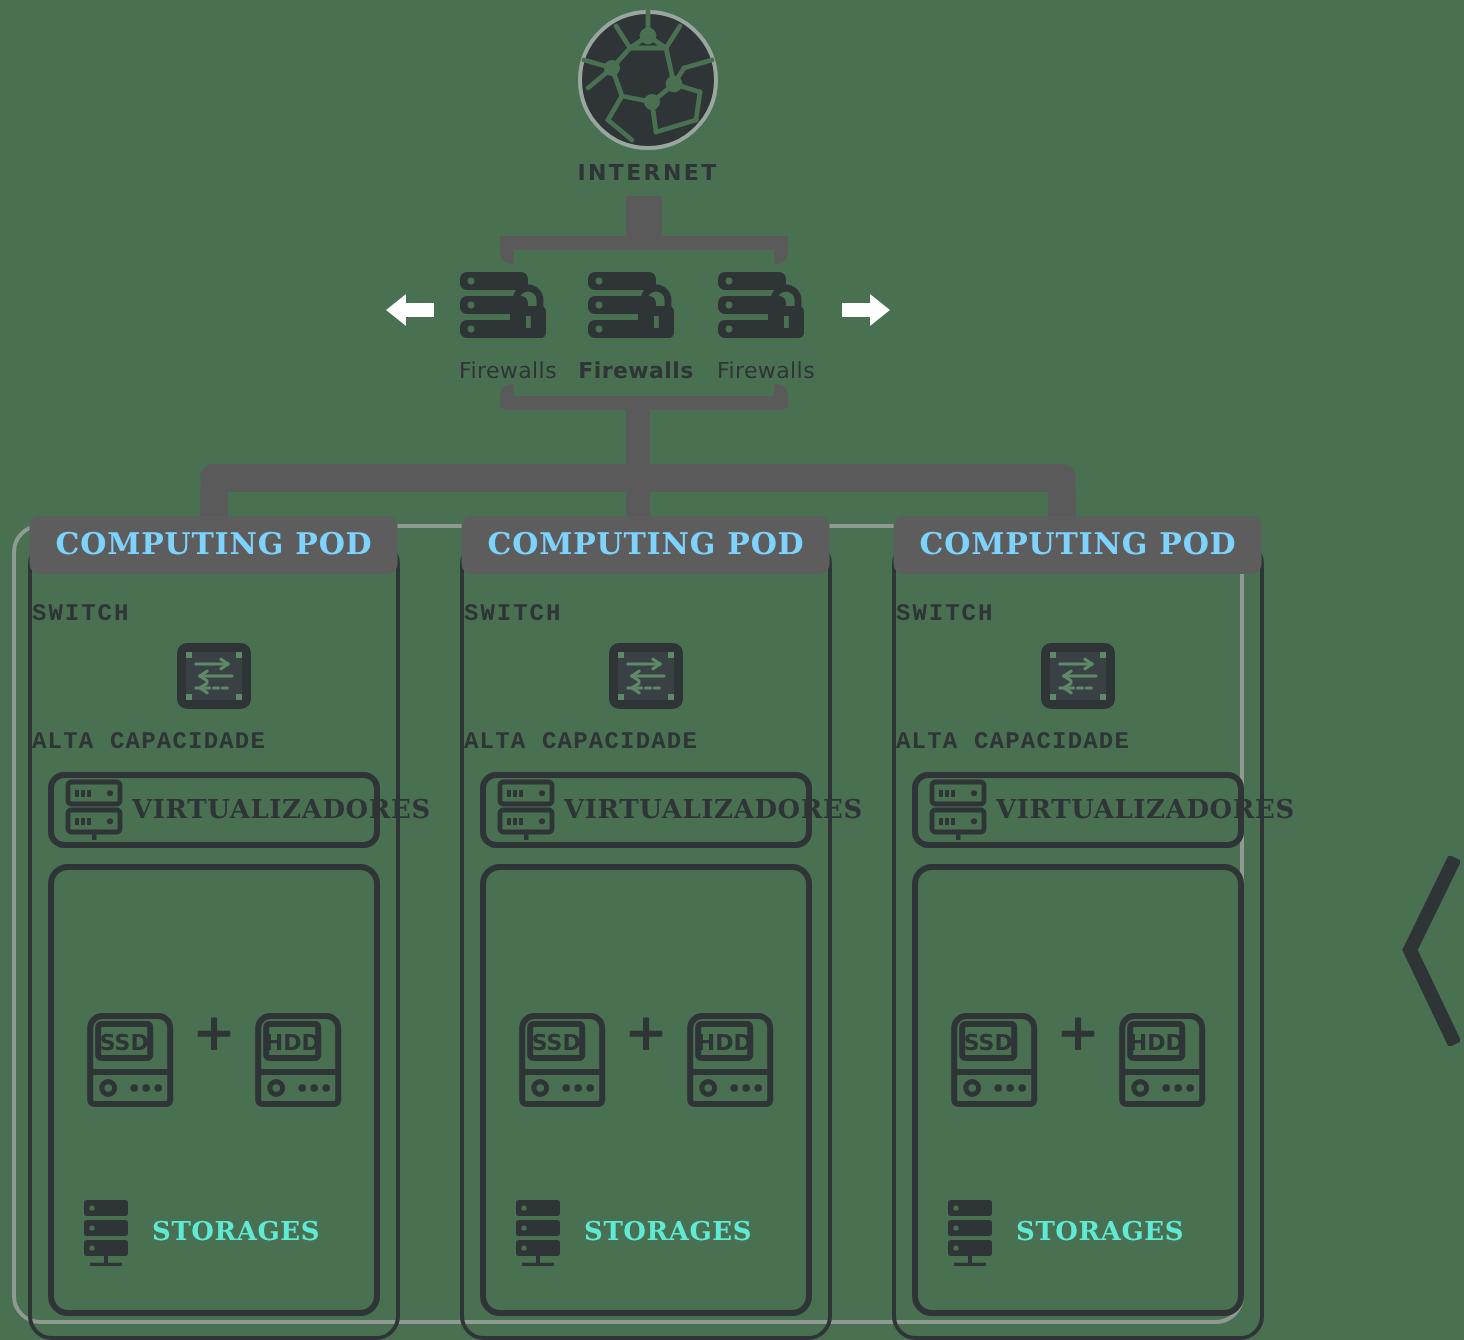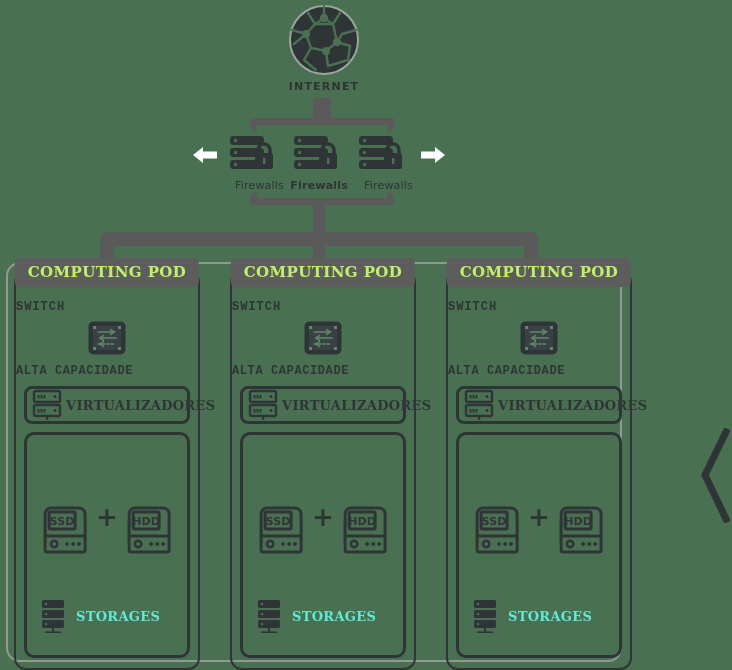--- a/index.html
+++ b/index.html
@@ -19,21 +19,21 @@
     margin-top:4px;
     font-family:"DejaVu Sans", sans-serif;
     font-weight:bold;
     font-size:11px;
     letter-spacing:1.2px;
     color:#2f3437;
   }
 
   
   #fw-row{left:224px;top:130px;width:190px;height:70px;}
-  .fw-item{position:absolute;top:4px;width:60px;text-align:right;}
+  .fw-item{position:absolute;top:4px;width:60px;text-align:center;}
   .fw-label{
     margin-top:3px;
     font-family:"DejaVu Sans", sans-serif;
     font-size:11px;
     color:#2f3437;
     letter-spacing:0.2px;
   }
   .fw-label.bold{font-weight:bold;}
   .arrow{position:absolute;top:144px;}
 
@@ -53,21 +53,21 @@
     position:absolute;top:270px;height:400px;
     border:2px solid #2f3437;
     border-radius:12px;
     box-sizing:border-box;
   }
   .pod-badge{
     position:absolute;top:-14px;left:50%;transform:translateX(-50%);
     background:#5d5d5d;
     border-radius:5px;
     padding:5px 13px 6px 13px;
-    color:#bef264;
+    color:#7dd3fc;
     font-family:"DejaVu Serif", serif;
     font-weight:bold;
     font-size:15px;
     letter-spacing:0.4px;
     white-space:nowrap;
   }
   .pod-inner{position:relative;width:100%;height:100%;}
 
   .sect-label{
     position:absolute;left:0;width:100%;

